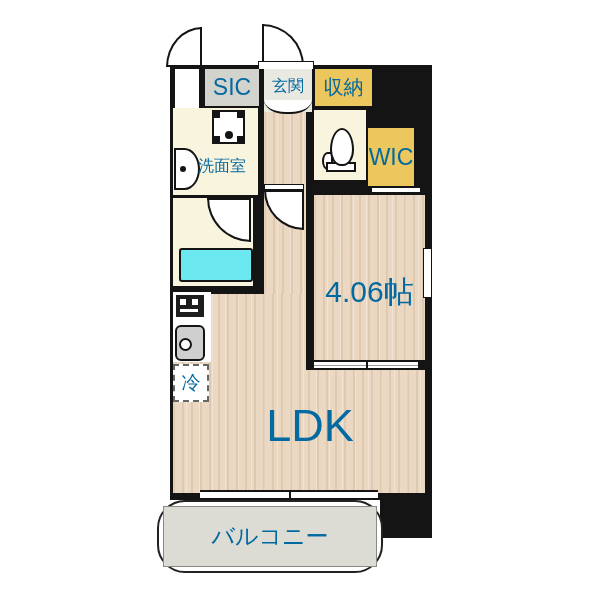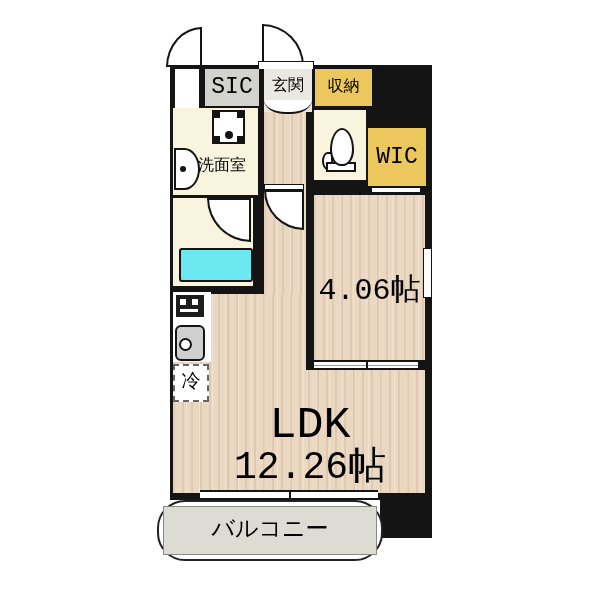--- a/index.html
+++ b/index.html
@@ -11,21 +11,21 @@
   .wall-base{background:#141414;}
   .wood{background-color:#ead8c3;
         background-image:
           repeating-linear-gradient(90deg, rgba(185,145,105,.22) 0 2px, transparent 2px 9px),
           repeating-linear-gradient(90deg, rgba(255,255,255,.28) 0 1px, transparent 1px 13px);}
   .cream{background:#f8f4de;}
   .yellow{background:#ecc75e;}
   .graybox{background:#d3d3cd;}
   .tile{background:#eae9e1;}
 
-  .lbl{color:#000000;text-align:center;line-height:1.05;font-family:Liberation Mono, monospace;}
+  .lbl{color:#0369a1;text-align:center;line-height:1.05;}
   .flexc{display:flex;align-items:center;justify-content:center;}
 
   
   .arc{background:#fff;border:2px solid #141414;}
   .arc-tl{border-radius:100% 0 0 0;}
   .arc-tr{border-radius:0 100% 0 0;}
   .arc-bl{border-radius:0 0 0 100%;}
   .slide{background:#fff;border-top:2px solid #141414;border-bottom:2px solid #141414;}
 
   
@@ -84,38 +84,38 @@
   <div class="abs graybox flexc" style="left:205px;top:69px;width:54px;height:37px;">
     <span class="lbl" style="font-size:23px;">SIC</span>
   </div>
 
   <div class="abs tile flexc" style="left:264px;top:69px;width:48px;height:43px;">
     <span class="lbl" style="font-size:16px;margin-top:-8px;">玄関</span>
   </div>
   <div class="abs step" style="left:264px;top:100px;width:48px;height:14px;"></div>
 
   <div class="abs yellow flexc" style="left:315px;top:69px;width:57px;height:37px;">
-    <span class="lbl" style="font-size:16px;text-align:center;">収納</span>
+    <span class="lbl" style="font-size:20px;text-align:center;">収納</span>
   </div>
 
   <div class="abs cream" style="left:173px;top:108px;width:85px;height:87px;"></div>
   <div class="abs washer" style="left:212px;top:110px;width:33px;height:34px;">
       <span class="dot"></span>
     </div>
   <div class="abs basin" style="left:174px;top:148px;width:26px;height:42px;">
       <span class="dot"></span>
     </div>
   <div class="abs lbl" style="left:186px;top:158px;width:72px;font-size:16px;">洗面室</div>
 
   <div class="abs cream" style="left:314px;top:110px;width:52px;height:70px;"></div>
   <div class="abs toilet-side" style="left:322px;top:152px;width:11px;height:18px;"></div>
   <div class="abs toilet-tank" style="left:326px;top:162px;width:30px;height:10px;"></div>
   <div class="abs toilet-bowl" style="left:330px;top:128px;width:24px;height:38px;"></div>
 
-  <div class="abs yellow flexc" style="left:368px;top:128px;width:58px;height:58px;">
+  <div class="abs yellow flexc" style="left:368px;top:128px;width:46px;height:58px;">
     <span class="lbl" style="font-size:23px;">WIC</span>
   </div>
   <div class="abs slide" style="left:372px;top:186px;width:48px;height:8px;"></div>
 
   <div class="abs cream" style="left:173px;top:198px;width:80px;height:88px;"></div>
   <div class="abs arc arc-bl" style="left:207px;top:198px;width:44px;height:44px;"></div>
   <div class="abs" style="left:179px;top:248px;width:74px;height:34px;background:#6ce9f0;border:2px solid #141414;border-radius:3px;"></div>
 
   <div class="abs header-bar" style="left:264px;top:184px;width:40px;height:6px;"></div>
   <div class="abs arc arc-bl" style="left:264px;top:190px;width:40px;height:40px;"></div>
@@ -135,24 +135,23 @@
   </div>
   <div class="abs ksink" style="left:175px;top:325px;width:30px;height:36px;">
       <span class="faucet"></span>
     </div>
   <div class="abs fridge flexc" style="left:173px;top:364px;width:36px;height:38px;">
     <span class="lbl" style="font-size:19px;">冷</span>
   </div>
 
   <div class="abs lbl" style="left:310px;top:276px;width:119px;font-size:30px;font-weight:500;">4.06帖</div>
   <div class="abs lbl" style="left:240px;top:402px;width:140px;font-size:45px;font-weight:500;">LDK</div>
-  <div class="abs lbl" style="left:210px;top:448px;width:200px;font-size:38px;font-weight:500;">12.26帖</div>
 
   <div class="abs win win-h" style="left:200px;top:490px;width:178px;height:10px;">
       <span class="tick"></span>
     </div>
-  <div class="abs balc-outer" style="left:157px;top:500px;width:226px;height:61px;border-radius:28px;">
+  <div class="abs balc-outer" style="left:157px;top:500px;width:226px;height:73px;border-radius:28px;">
     <div class="balc-inner flexc">
       <span class="lbl" style="font-size:23px;">バルコニー</span>
     </div>
   </div>
 
 </div>
 
 </body></html>

